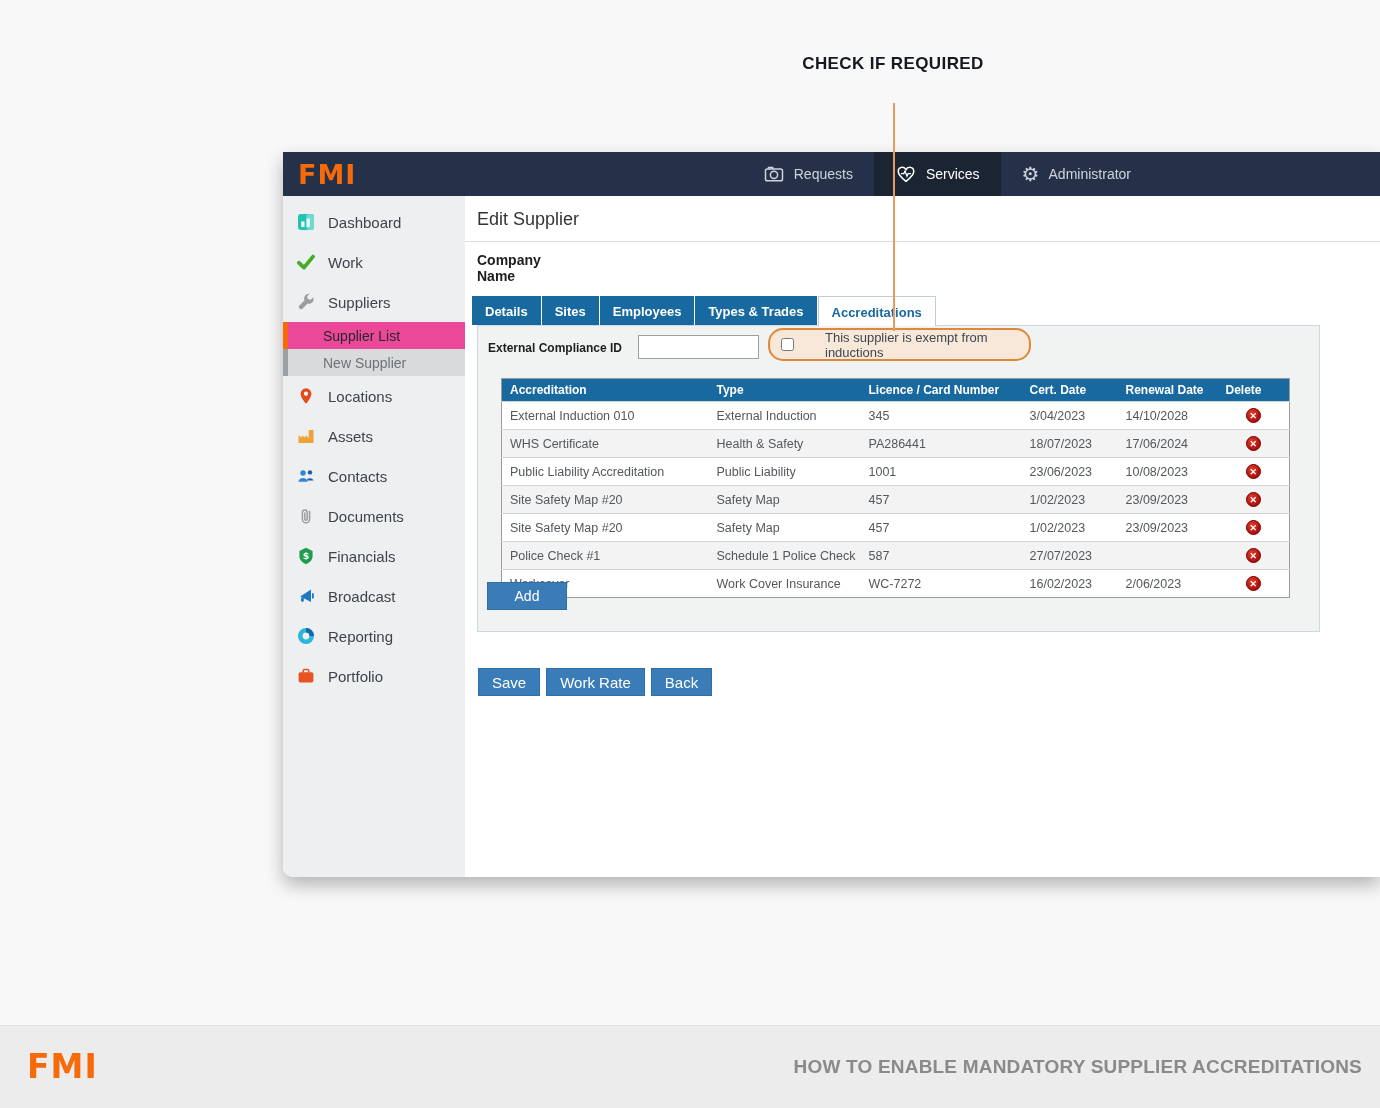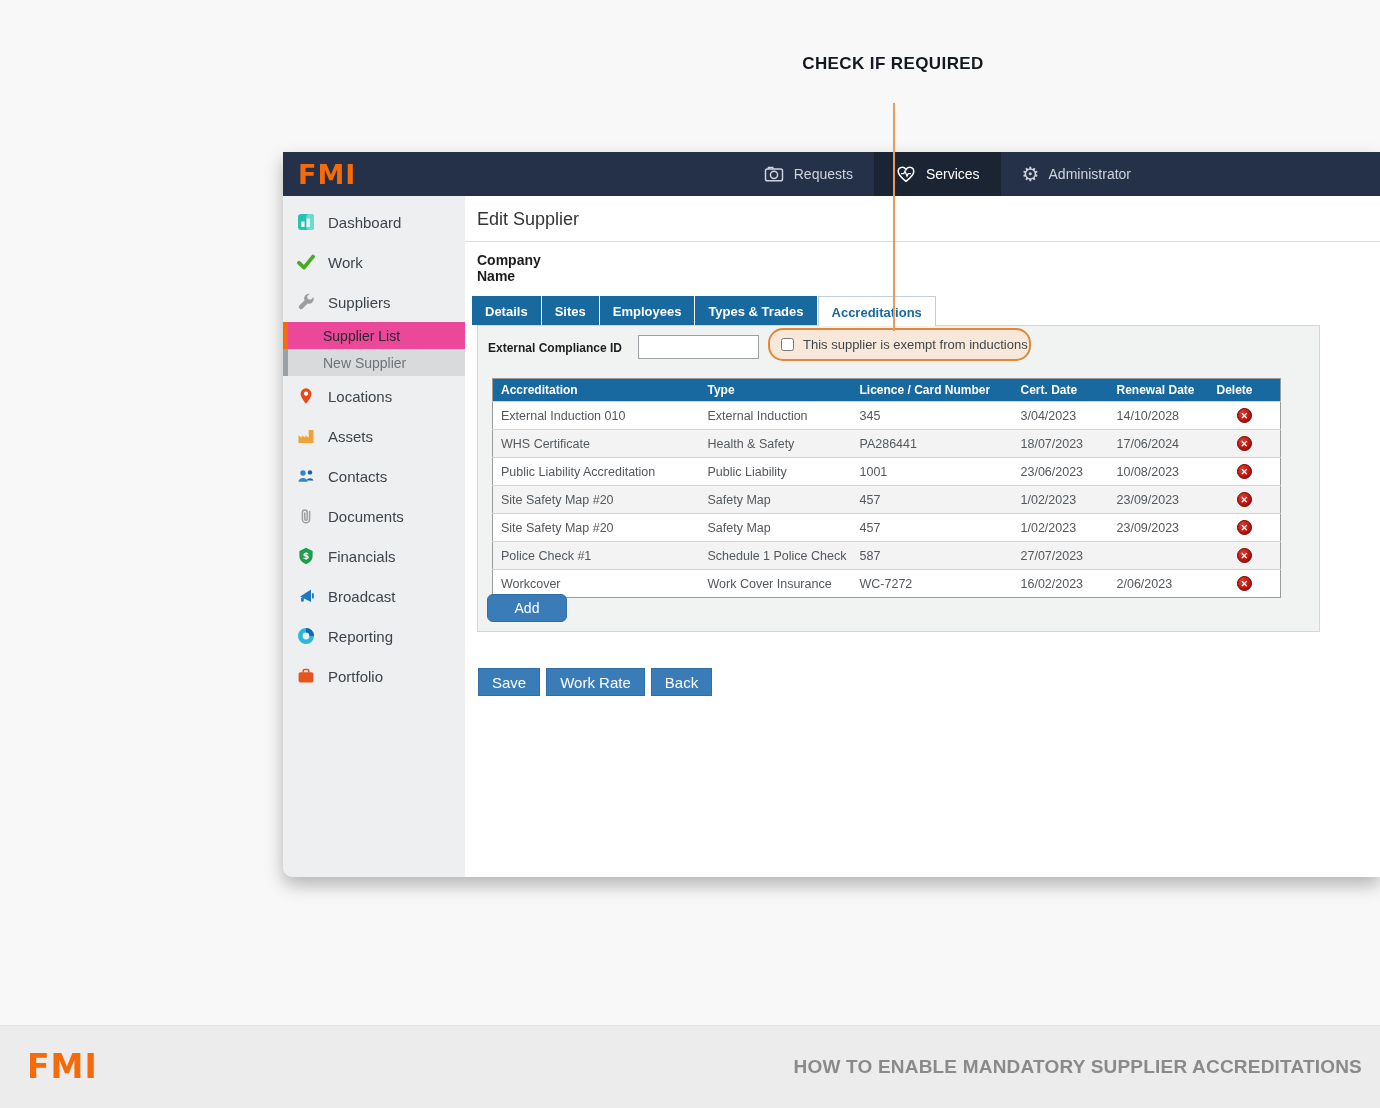--- a/index.html
+++ b/index.html
@@ -97,24 +97,24 @@
     position:absolute; left:160px; top:9px; width:121px; height:24px;
     border:1px solid #9aa0a4; background:#fff; padding:0 5px; font-size:13px;
     font-family:"Liberation Sans", sans-serif;
   }
   .exempt-highlight {
     position:absolute; left:290px; top:2px; width:263px; height:33px;
     border:2px solid #e0883a; border-radius:15px; background:#f8e8d9;
     display:flex; align-items:center; padding-left:11px; gap:9px;
   }
   .exempt-highlight input[type="checkbox"] { width:13px; height:13px; cursor:pointer; }
-  .exempt-label { font-size:13px; color:#3f474e; }
+  .exempt-label { font-size:13px; color:#3f474e;margin-left:22px; }
 
   table.accred {
-    position:absolute; left:14px; top:52px; width:788px;
+    position:absolute; left:23px; top:52px; width:788px;
     border-collapse:collapse; background:#fff; border:1px solid #9b9b9b;
     font-size:12.5px; table-layout:fixed;
   }
   table.accred th {
     background:#1769a0; color:#fff; text-align:left; font-size:12px;
     padding:4px 8px; height:21px; font-weight:700;
   }
   table.accred td {
     padding:6px 8px; color:#53585d; border-top:1px solid #d2d2d2; height:26px;
     overflow:hidden; white-space:nowrap;
@@ -128,21 +128,21 @@
     display:inline-block; width:15px; height:15px; border-radius:50%;
     background:radial-gradient(circle at 35% 30%, #e03a2a, #9c0000);
     border:1px solid #7a0000; color:#fff; font-size:9px; font-weight:700;
     line-height:14px; text-align:center; cursor:pointer;
   }
 
   .btn {
     background:#3a7cb8; color:#fff; border:1px solid #2f6ea7;
     font-size:14px; font-family:"Liberation Sans", sans-serif; cursor:pointer;
   }
-  .btn-add { position:absolute; left:9px; top:268px; width:80px; height:28px;border-radius:6px; }
+  .btn-add { position:absolute; left:9px; top:256px; width:80px; height:28px; }
   .actions { position:absolute; left:13px; top:472px; display:flex; gap:6px; }
   .actions .btn { font-size:15px; padding:5px 13px; height:28px; }
 
   
   .page-footer {
     position:absolute; left:0; bottom:0; width:1380px; height:83px;
     background:#ececec; border-top:1px solid #e2e2e2;
   }
   .footer-logo {
     position:absolute; left:27px; top:21px; color:#f66a0a; font-size:33px;

